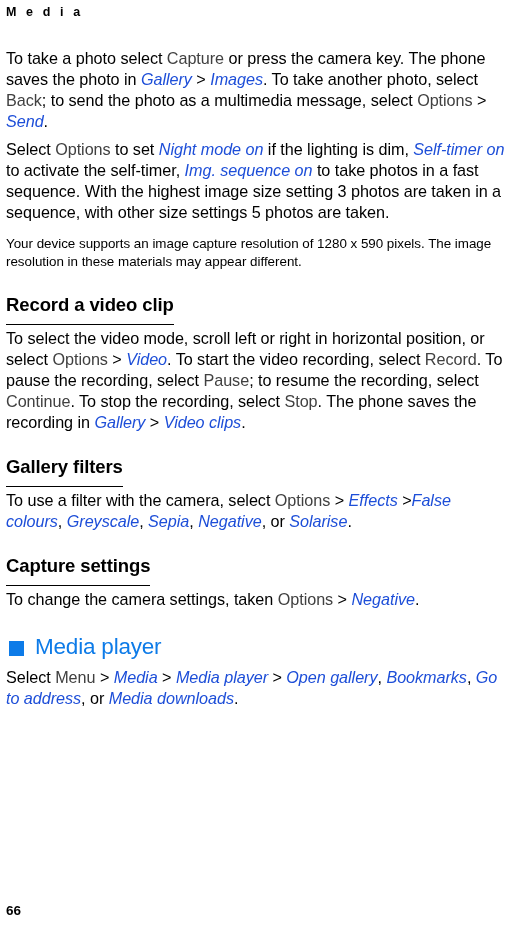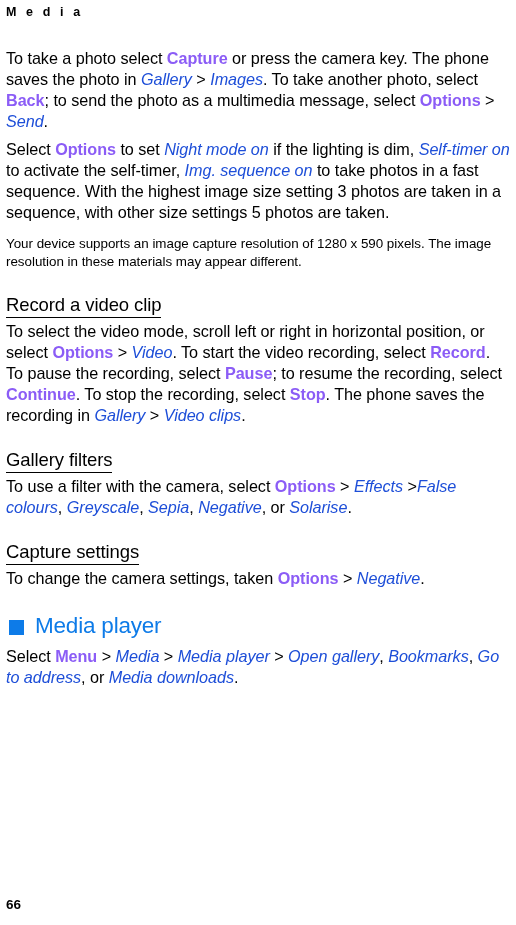--- a/index.html
+++ b/index.html
@@ -53,39 +53,39 @@
     letter-spacing: -0.02px;
   }
 
   
   .gap-top-28 { margin-top: 28px; }
   .gap-top-12 { margin-top: 12px; }
   .gap-top-7  { margin-top: 7px; }
 
   
   .ui-bold {
-    color: #8b5cf6;
-    font-weight: bold;
+    color: #404040;
+    font-weight: normal;
   }
   .ui-ital {
     color: #1d4ed8;
     font-style: italic;
   }
   .sep { color: #000; }
 
   
   .h-sub {
     font-size: 18.5px;
-    font-weight: normal;
+    font-weight: bold;
     color: #000;
     margin: 0;
     line-height: 23px;
     display: inline-block;
     border-bottom: 1.6px solid #000;
-    padding-bottom: 1px;
+    padding-bottom: 8px;
     letter-spacing: -0.1px;
   }
   .h-sub-wrap { margin-top: 22px; margin-bottom: 3px; }
 
   .h-main-wrap {
     margin-top: 24px;
     margin-bottom: 4px;
     display: flex;
     align-items: center;
   }
@@ -105,21 +105,21 @@
     font-weight: normal;
     color: #0d7be8;
     line-height: 26px;
     letter-spacing: -0.2px;
   }
 
   
   .page-number {
     position: absolute;
     left: 6px;
-    bottom: 12px;
+    bottom: 6px;
     font-size: 13.5px;
     font-weight: bold;
     color: #000;
     line-height: 16px;
     margin-top: 12px;
   }
 </style>
 </head>
 <body>
 

